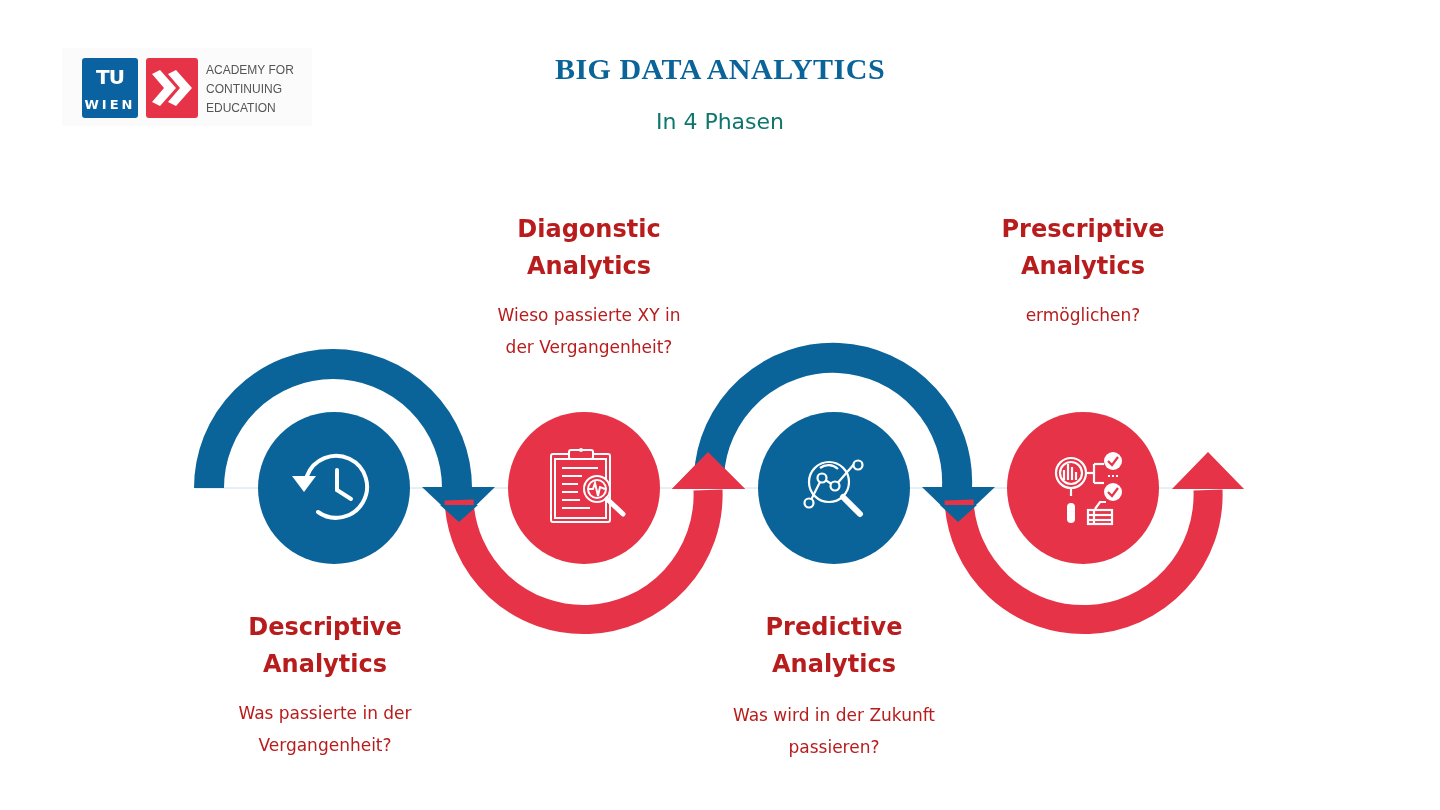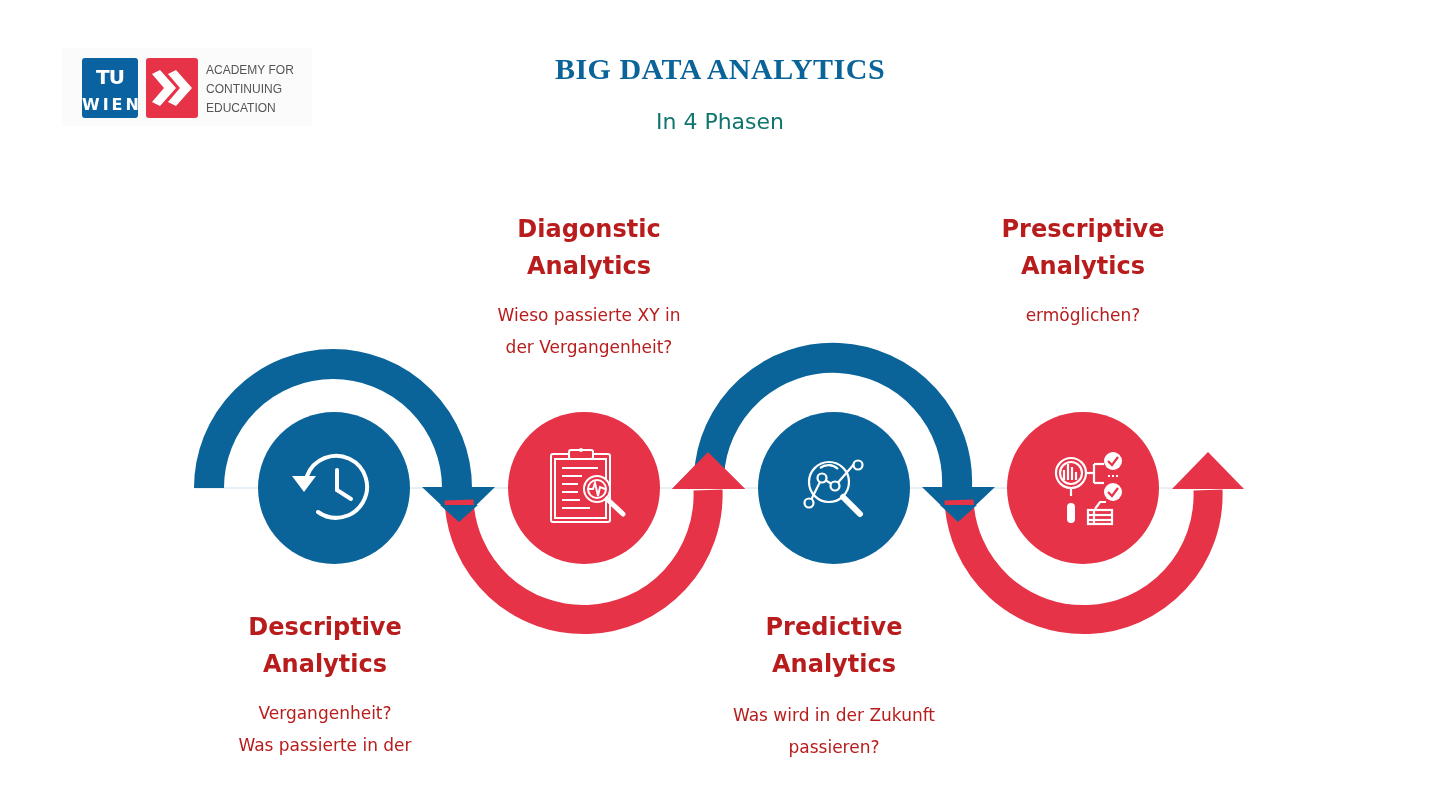--- a/index.html
+++ b/index.html
@@ -1,20 +1,20 @@
 <!DOCTYPE html>
 <html><head>
 <meta charset="utf-8">
 <style>
   html, body { margin:0; padding:0; }
   body { width:1440px; height:810px; background:#ffffff; position:relative; overflow:hidden; font-family:"DejaVu Sans", sans-serif; }
   .logo { position:absolute; left:62px; top:48px; width:250px; height:78px; background:#fbfbfb; }
   .logo-tu { position:absolute; left:20px; top:10px; width:56px; height:60px; background:#0a62a0; border-radius:3px; }
   .logo-tu .tu { position:absolute; left:0; top:2px; width:56px; text-align:center; color:#fff; font-family:"DejaVu Sans", sans-serif; font-weight:bold; font-size:20px; letter-spacing:-1px; line-height:34px; }
-  .logo-tu .wien { position:absolute; left:0; top:40px; width:56px; text-align:center; color:#fff; font-family:"DejaVu Sans", sans-serif; font-weight:bold; font-size:16px; letter-spacing:3px; line-height:14px; }
+  .logo-tu .wien { position:absolute; left:0; top:40px; width:56px; text-align:center; color:#fff; font-family:"DejaVu Sans", sans-serif; font-weight:bold; font-size:13px; letter-spacing:3px; line-height:14px; }
   .logo-red { position:absolute; left:84px; top:10px; width:52px; height:60px; background:#e63347; border-radius:3px; }
   .logo-text { position:absolute; left:144px; top:13px; color:#555; font-family:"Liberation Sans", sans-serif; font-size:12px; line-height:19px; }
   .title { position:absolute; left:0; width:1440px; top:52px; text-align:center; color:#0b6499; font-family:Liberation Serif, serif; font-weight:bold; font-size:30px; letter-spacing:0.5px; }
   .subtitle { position:absolute; left:0; width:1440px; top:109px; text-align:center; color:#0f766e; font-family:"DejaVu Sans", sans-serif; font-size:22px; }
   .phase { position:absolute; width:300px; text-align:center; color:#b91c1c; }
   .phase .name { font-family:"DejaVu Sans", sans-serif; font-weight:bold; font-size:24px; line-height:37px; }
   .phase .q { font-family:"DejaVu Sans", sans-serif; font-size:17px; line-height:32px; margin-top:12px; }
   svg.diagram { position:absolute; left:0; top:0; }
 </style>
 </head>
@@ -142,22 +142,22 @@
       <line x1="1094" y1="510" x2="1094" y2="524"></line>
       <polyline points="1095,509 1100,502 1106,502"></polyline>
     </g>
   </g>
 </svg>
 
 <div class="phase" style="left:175px; top:609px;">
   <div class="name">Descriptive</div>
   <div class="name">Analytics</div>
   <div class="q" style="margin-top:14px;">
+    <div>Was passierte in der</div>
     <div>Vergangenheit?</div>
-    <div>Was passierte in der</div>
   </div>
 </div>
 
 <div class="phase" style="left:439px; top:211px;">
   <div class="name">Diagonstic</div>
   <div class="name">Analytics</div>
   <div class="q" style="margin-top:14px;">
     <div>Wieso passierte XY in</div>
     <div>der Vergangenheit?</div>
   </div>

